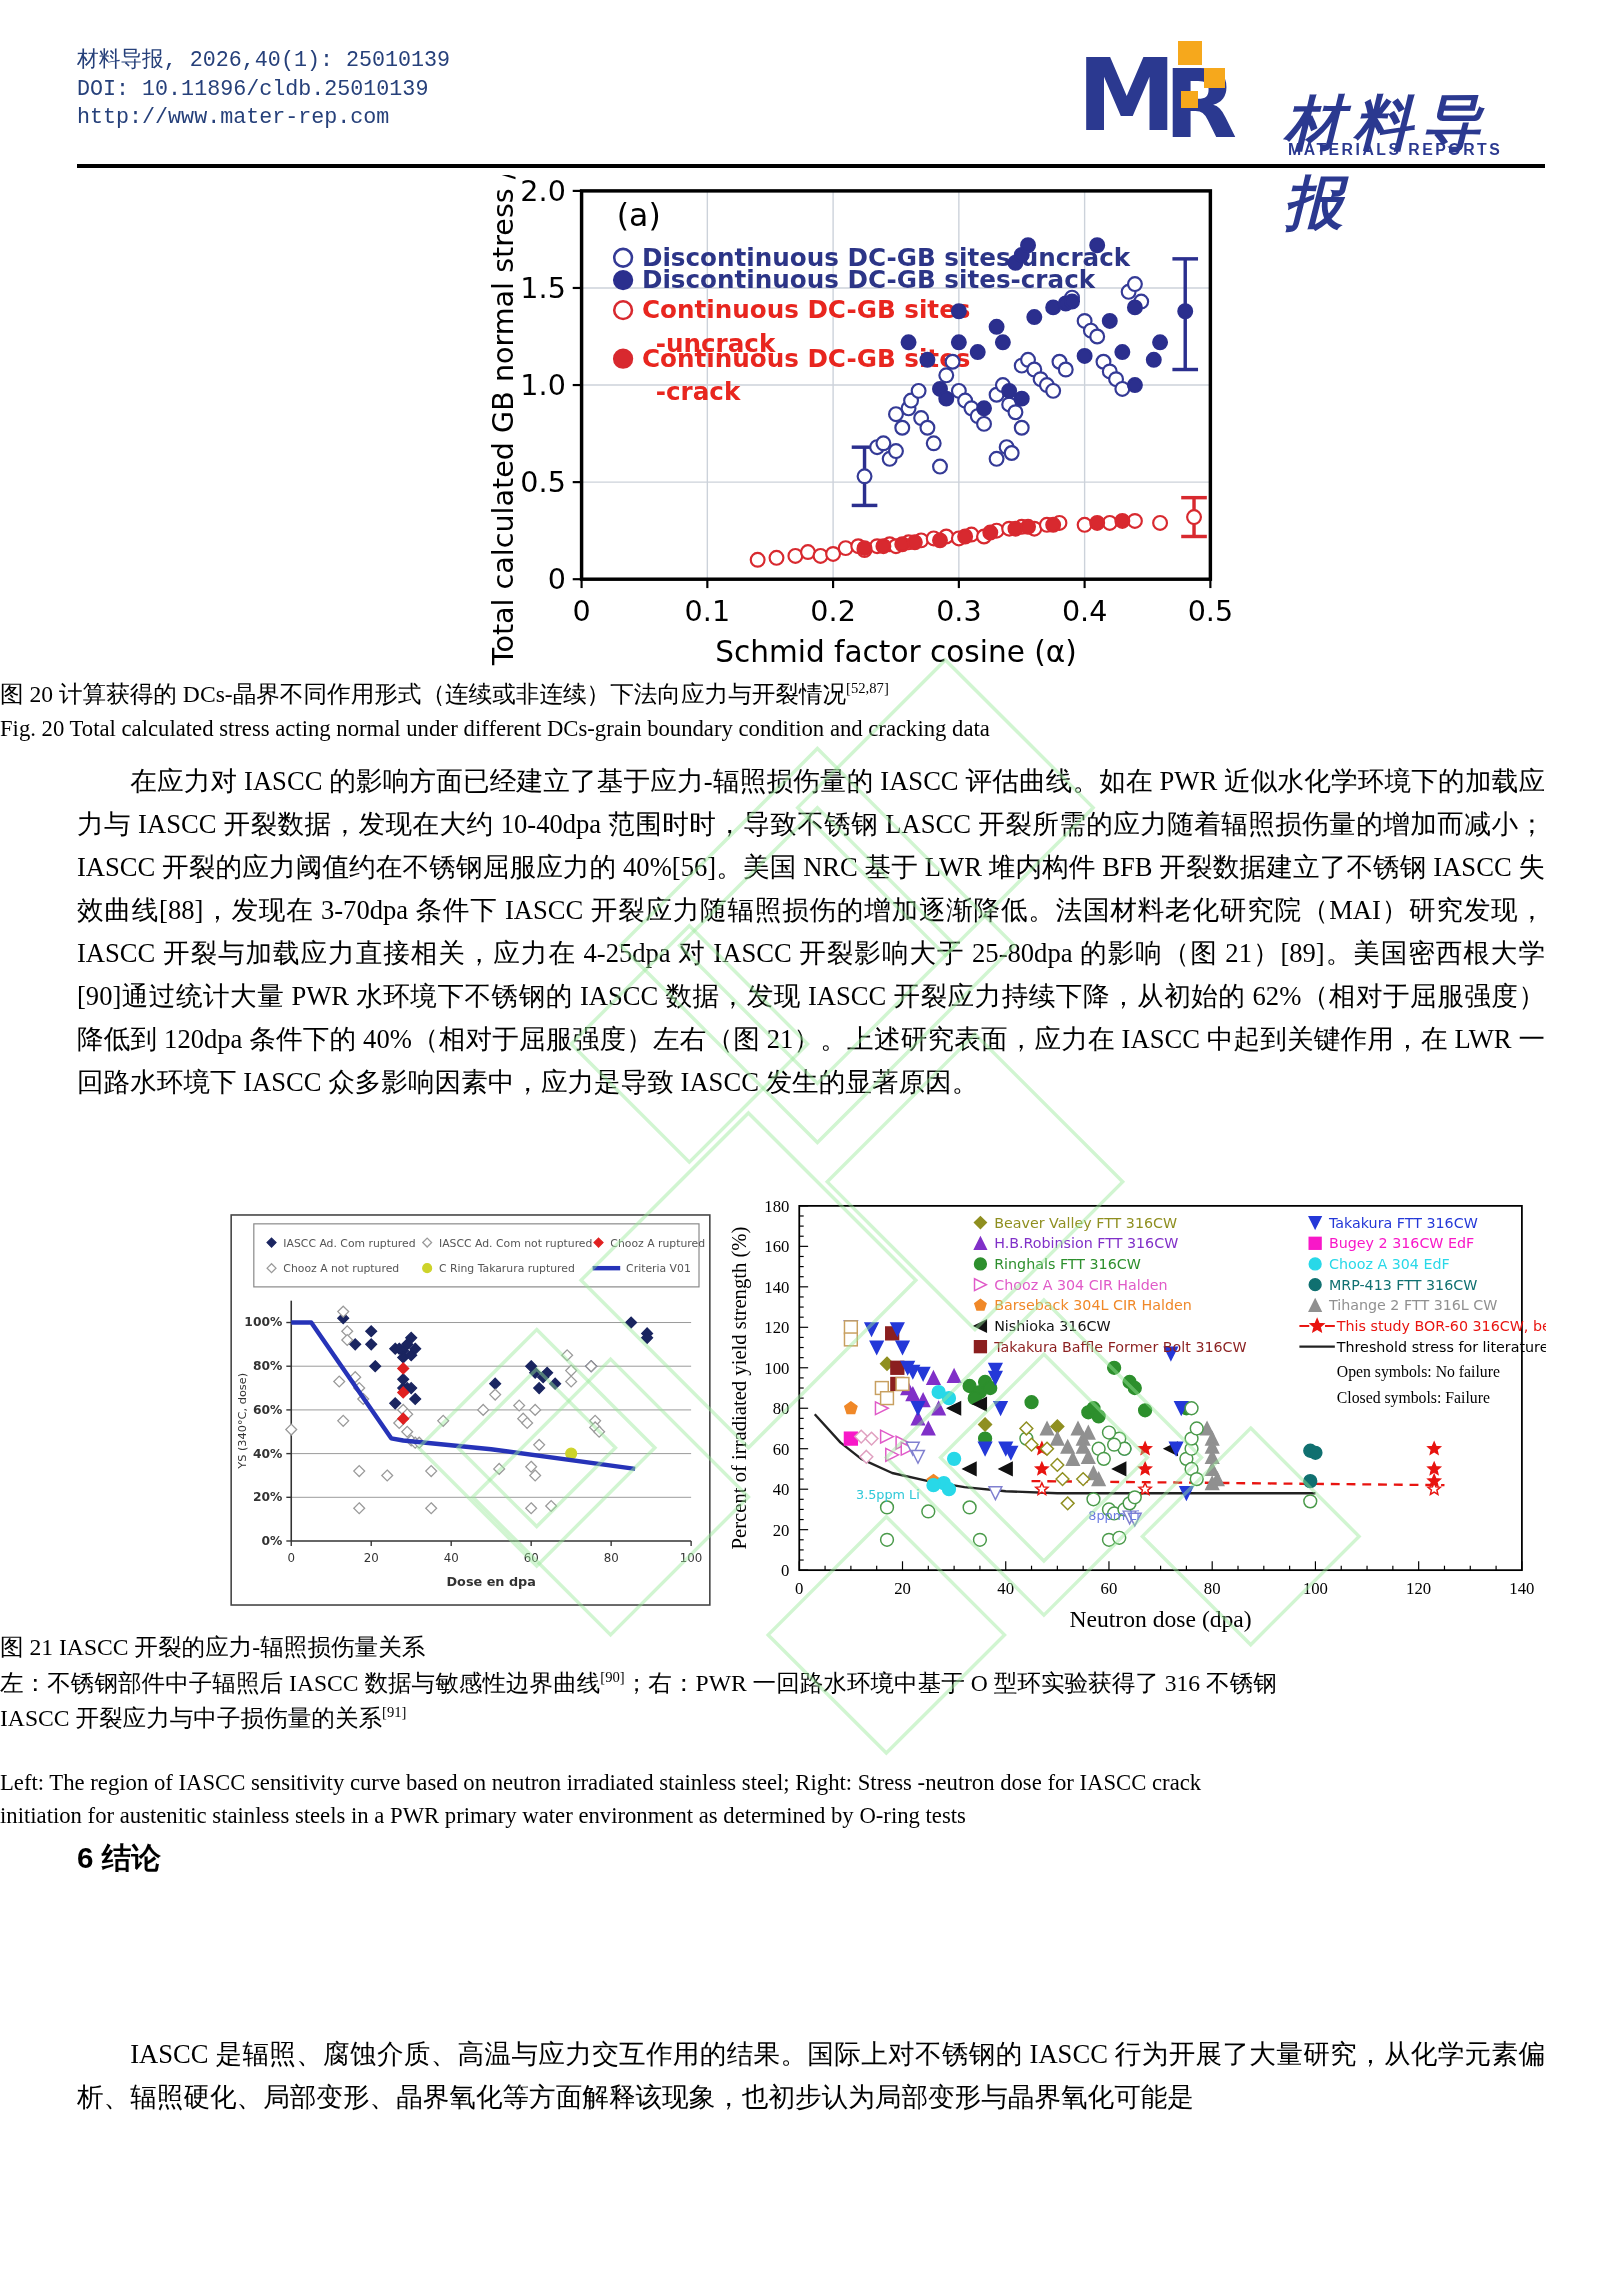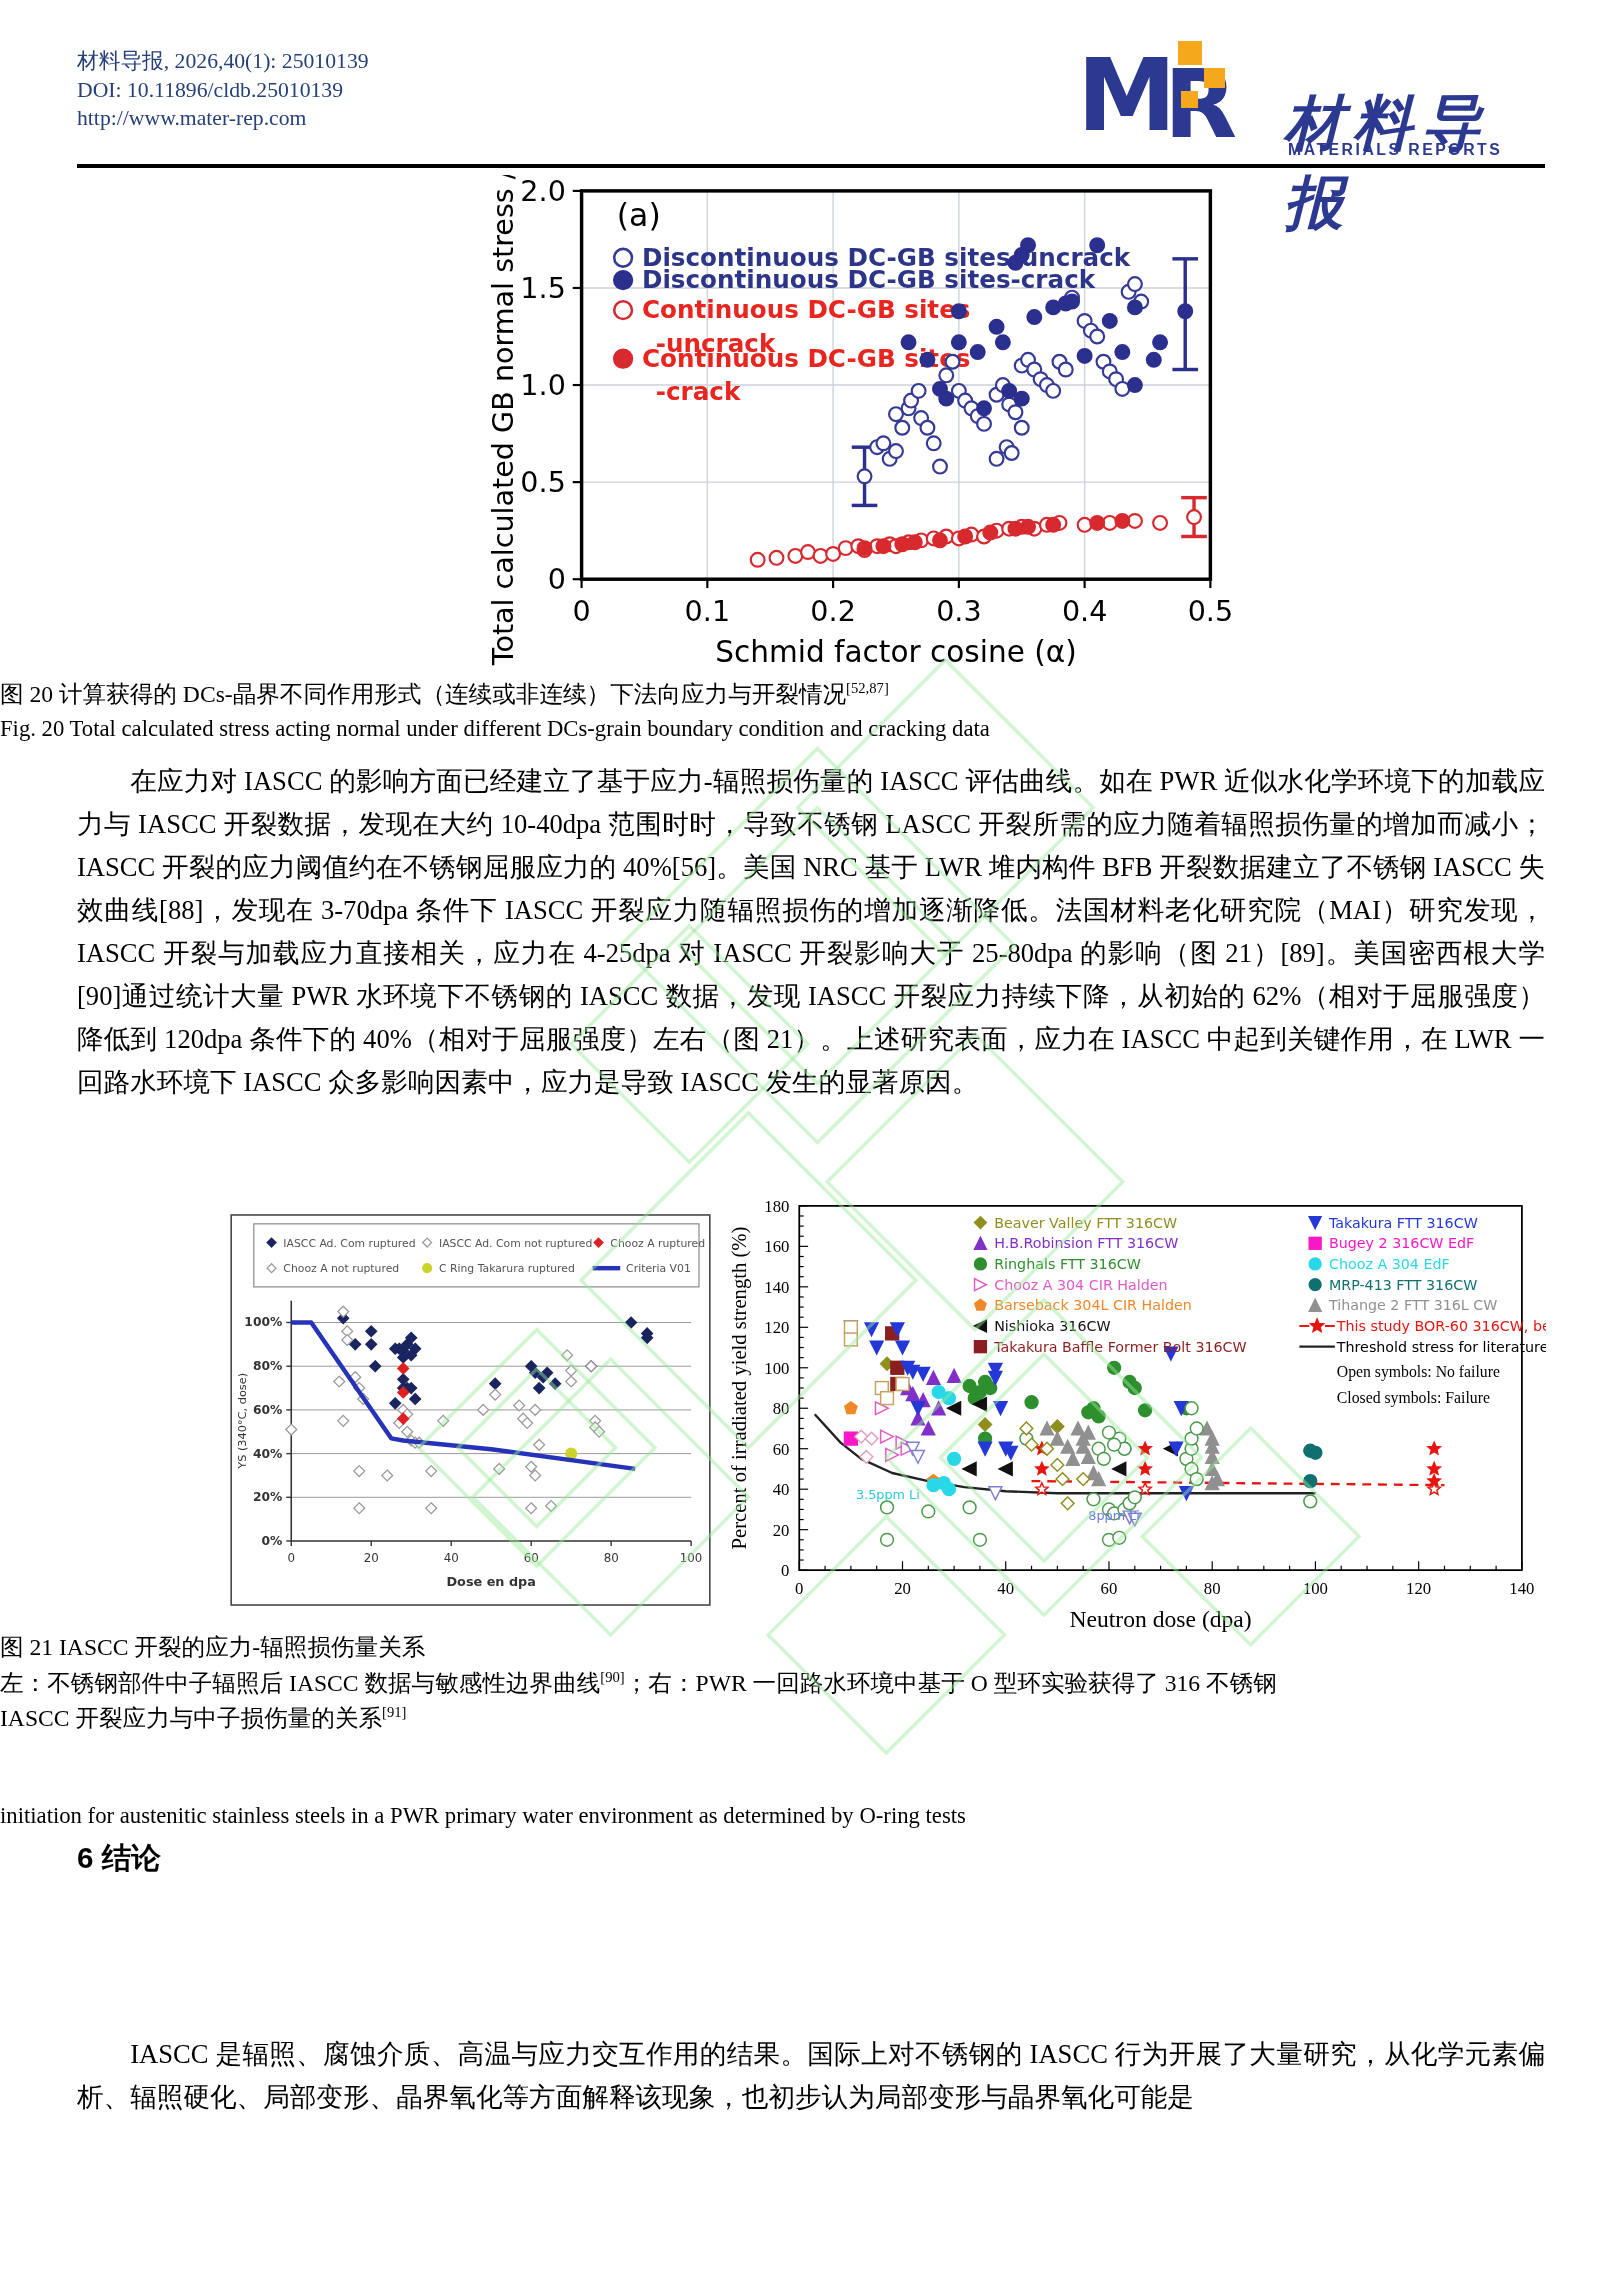--- a/index.html
+++ b/index.html
@@ -1,20 +1,20 @@
 <!DOCTYPE html>
 <html><head>
 <meta charset="utf-8">
 <style>
   html,body{margin:0;padding:0;background:#888;}
   #page{position:relative;width:1621px;height:2281px;background:#fff;overflow:hidden;
         font-family:"Liberation Serif","DejaVu Serif",serif;color:#000;}
   .abs{position:absolute;}
   
-  #hdr-left{left:77px;top:47px;font-family:Liberation Serif, serif;
+  #hdr-left{left:77px;top:47px;font-family:Liberation Mono, monospace;
             font-size:21.7px;line-height:28.6px;color:#26407a;}
   #rule{left:77px;top:164px;width:1468px;height:3.9px;background:#000;}
   
   #logo{left:1077px;top:41px;width:473px;height:124px;}
   #logo .mr{position:absolute;left:0;top:-3.9px;font-family:"DejaVu Sans","Liberation Sans",sans-serif;
             font-weight:bold;color:#2b3990;}
   #logo .mr .m{position:absolute;left:0;top:0;font-size:100px;letter-spacing:-5.9px;}
   #logo .mr .r{position:absolute;left:87px;top:11.8px;font-size:95px;}
   .osq{position:absolute;background:#f6a81c;}
   #logo .cn{position:absolute;left:207px;top:43px;font-size:59px;font-weight:bold;font-style:italic;
@@ -638,20 +638,21 @@
       <text x="624" y="208" font-size="16" fill="#000" text-anchor="start" class="sertxt">Closed symbols: Failure</text>
     </svg>
 
   <div class="abs z cap cap-cn" style="top:1631px;">图 21 IASCC 开裂的应力-辐照损伤量关系</div>
   <div class="abs z cap cap-cn" style="top:1667px;">
     <span>左：不锈钢部件中子辐照后 IASCC 数据与敏感性边界曲线</span><sup>[90]</sup><span>；右：PWR 一回路水环境中基于 O 型环实验获得了 316 不锈钢</span>
   </div>
   <div class="abs z cap cap-cn" style="top:1702px;">
     <span>IASCC 开裂应力与中子损伤量的关系</span><sup>[91]</sup>
   </div>
+  <div class="abs z cap cap-en" style="top:1770px;">Left: The region of IASCC sensitivity curve based on neutron irradiated stainless steel; Right: Stress -neutron dose for IASCC crack</div>
   <div class="abs z cap cap-en" style="top:1803px;">initiation for austenitic stainless steels in a PWR primary water environment as determined by O-ring tests</div>
 
   <div class="abs z" id="sec6">6 结论</div>
   <div class="abs z para" style="top:2033px;">IASCC 是辐照、腐蚀介质、高温与应力交互作用的结果。国际上对不锈钢的 IASCC 行为开展了大量研究，从化学元素偏析、辐照硬化、局部变形、晶界氧化等方面解释该现象，也初步认为局部变形与晶界氧化可能是</div>
 
   <svg class="abs" id="wm" width="1621" height="2281" viewBox="0 0 1646 2316">
       <polygon points="830,760 1030,960 830,1160 630,960" fill="none" stroke="#9ae89a" stroke-width="3.5" opacity="0.45"></polygon>
       <polygon points="830,820 970,960 830,1100 690,960" fill="none" stroke="#9ae89a" stroke-width="3.5" opacity="0.45"></polygon>
       <polygon points="760,1130 930,1300 760,1470 590,1300" fill="none" stroke="#9ae89a" stroke-width="3.5" opacity="0.45"></polygon>
       <polygon points="990,1050 1140,1200 990,1350 840,1200" fill="none" stroke="#9ae89a" stroke-width="3.5" opacity="0.45"></polygon>

